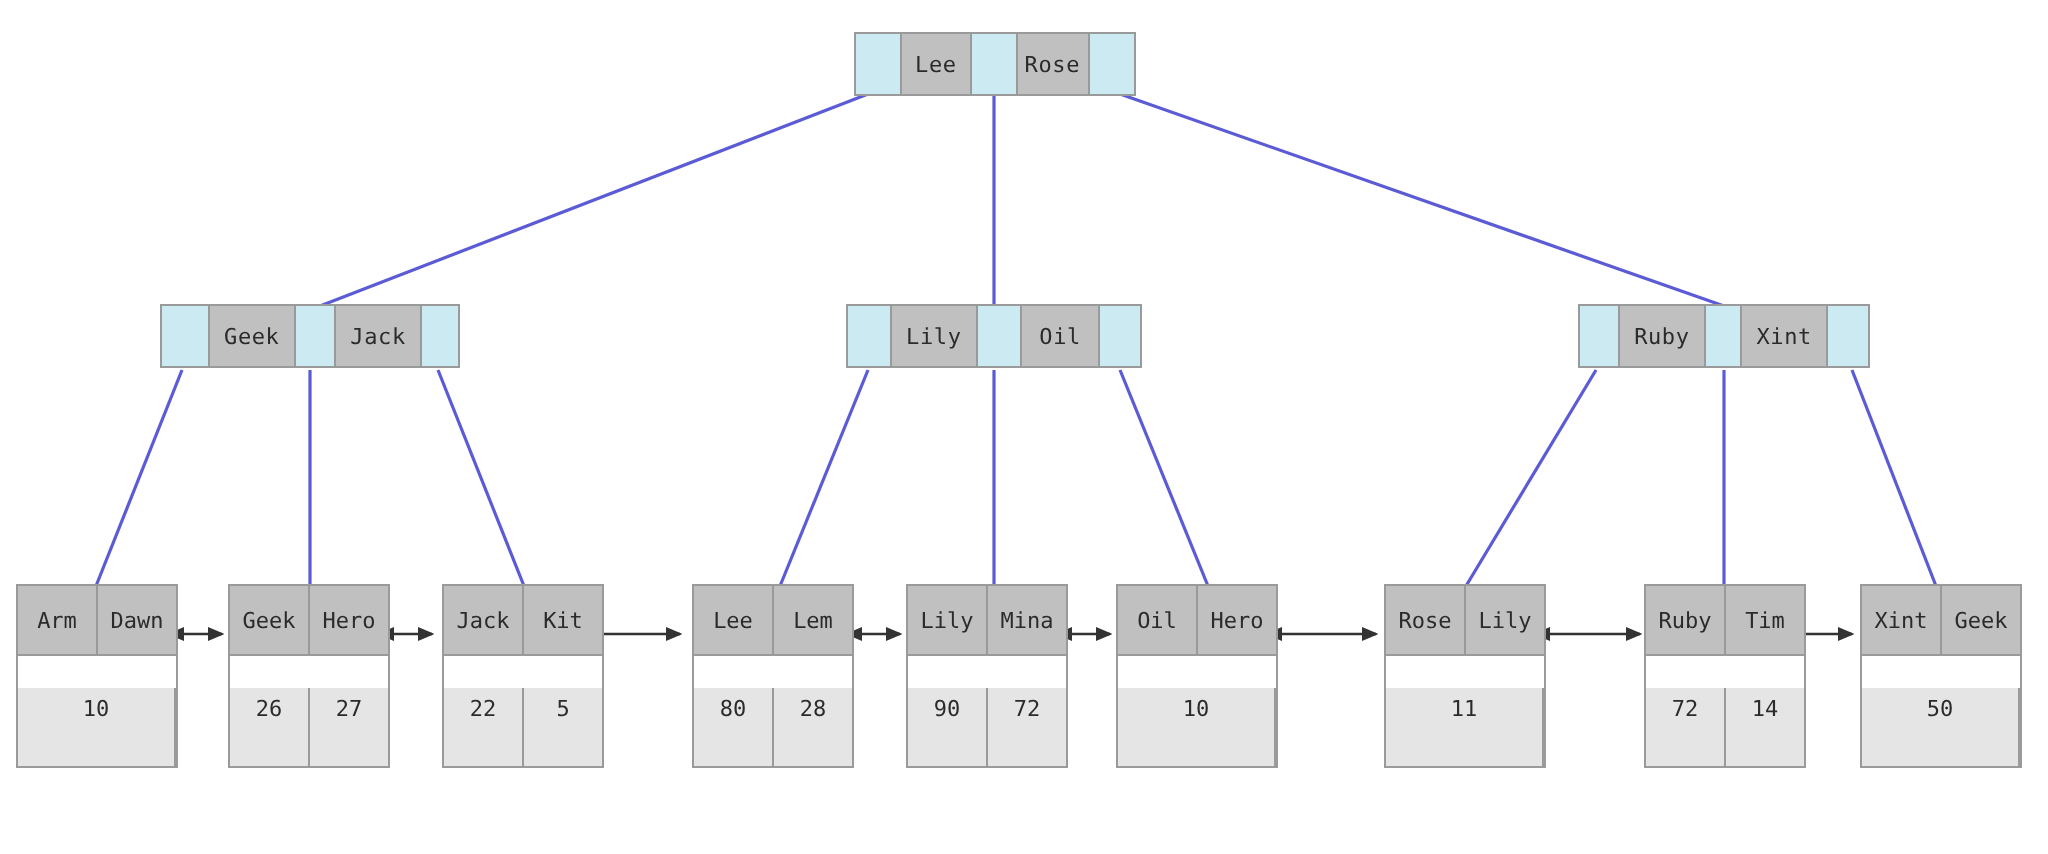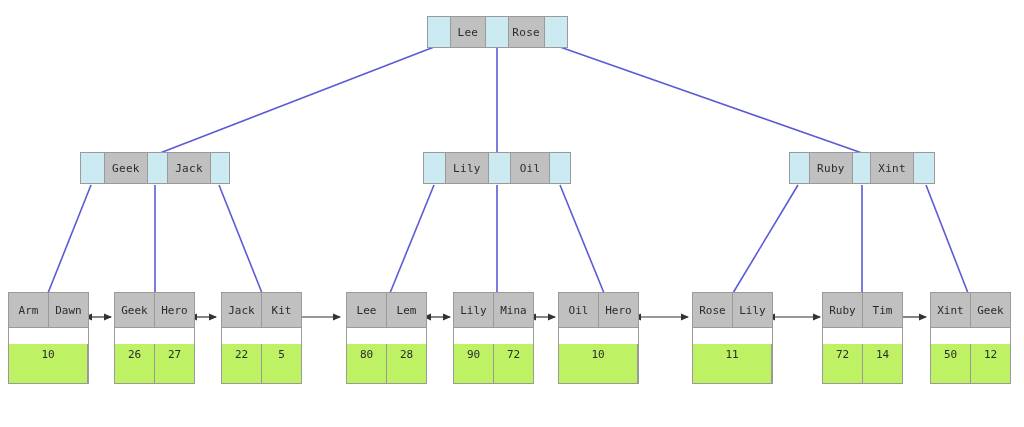--- a/index.html
+++ b/index.html
@@ -53,21 +53,21 @@
     border-bottom:1px solid #9a9a9a;
   }
   .leaf .hdr div{
     flex:1;display:flex;align-items:center;justify-content:center;
     font-size:11px;color:#2b2b2b;
     box-sizing:border-box;
   }
   .leaf .hdr div:first-child{border-right:1px solid #9a9a9a;}
   .leaf .val{
     display:flex;flex:1;
-    background:#bef264;
+    background:#e5e5e5;
     margin-top:16px;
   }
   .leaf .val div{
     flex:1;display:flex;align-items:center;justify-content:center;
     font-size:11px;color:#2b2b2b;
     box-sizing:border-box;
     padding-bottom:18px;
   }
   .leaf .val div:first-child{border-right:1px solid #9a9a9a;}
 </style>
@@ -239,17 +239,16 @@
     </div>
   </div>
 
   <div class="leaf" style="left:930px;top:292px;">
     <div class="hdr">
       <div>Xint</div>
       <div>Geek</div>
     </div>
     <div class="val">
       <div>50</div>
-      <div>12</div>
     </div>
   </div>
 
 </div>
 
 </body></html>

